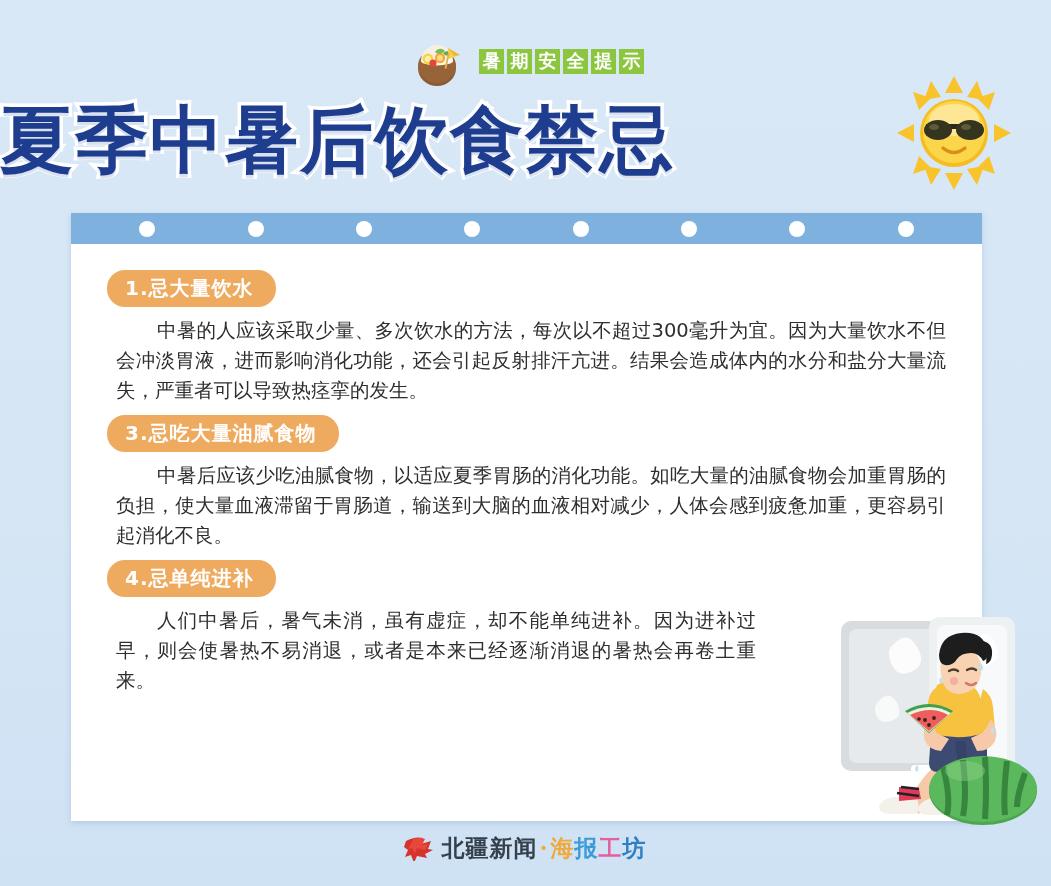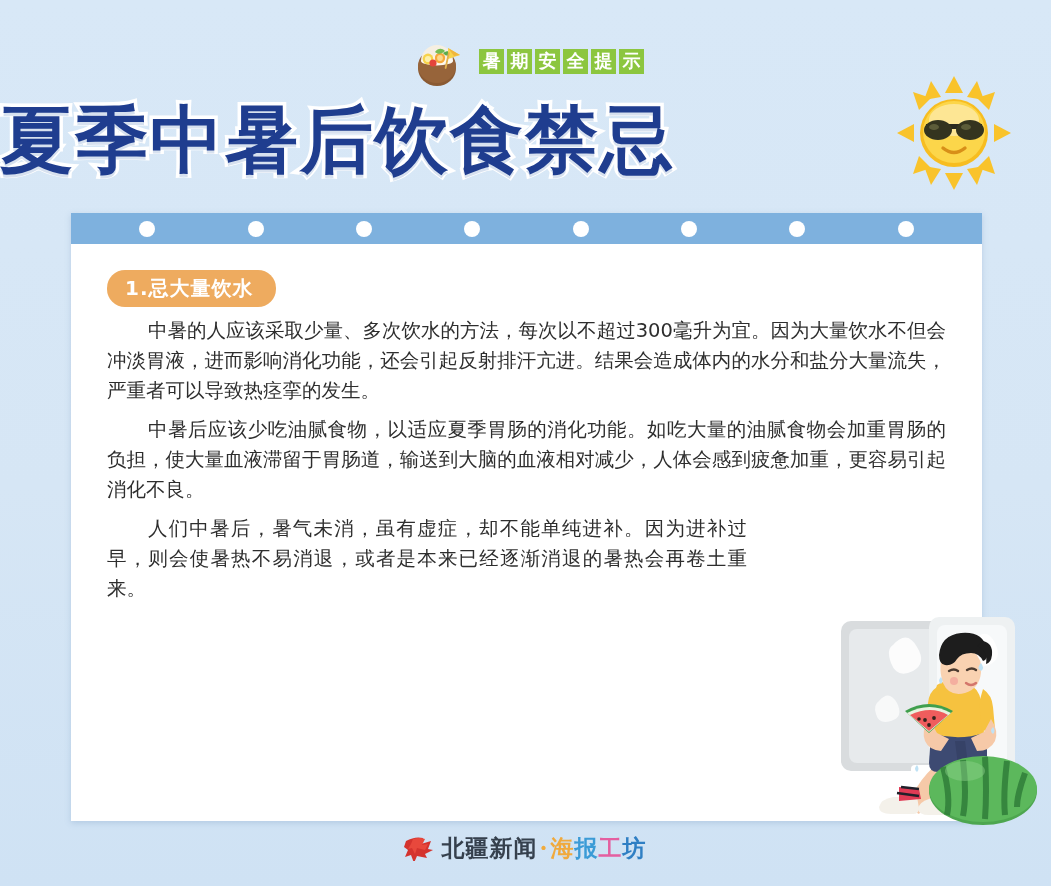--- a/index.html
+++ b/index.html
@@ -138,21 +138,21 @@
     color: #ffffff;
     font-weight: bold;
     font-size: 20px;
     line-height: 20px;
     padding: 8px 22px 9px 18px;
     border-radius: 18px;
     letter-spacing: 1px;
     font-family: "DejaVu Sans", "Liberation Sans", sans-serif;
   }
   .para {
-    margin: 9px 0 0 0;
+    margin: 9px 0 0 9px;
     font-size: 19.5px;
     line-height: 30px;
     color: #2e2e2e;
     text-indent: 2.1em;
     text-align: justify;
     font-family: "DejaVu Sans", "Liberation Sans", sans-serif;
   }
   .para.narrow { width: 640px; }
 
   
@@ -271,24 +271,26 @@
 
     <div class="card-body">
 
       <div class="section">
         <div class="pill">1.忌大量饮水</div>
         <p class="para">中暑的人应该采取少量、多次饮水的方法，每次以不超过300毫升为宜。因为大量饮水不但会冲淡胃液，进而影响消化功能，还会引起反射排汗亢进。结果会造成体内的水分和盐分大量流失，严重者可以导致热痉挛的发生。</p>
       </div>
 
 
       <div class="section">
+        <div class="pill">3.忌吃大量油腻食物</div>
         <p class="para">中暑后应该少吃油腻食物，以适应夏季胃肠的消化功能。如吃大量的油腻食物会加重胃肠的负担，使大量血液滞留于胃肠道，输送到大脑的血液相对减少，人体会感到疲惫加重，更容易引起消化不良。</p>
       </div>
 
       <div class="section">
+        <div class="pill">4.忌单纯进补</div>
         <p class="para narrow">人们中暑后，暑气未消，虽有虚症，却不能单纯进补。因为进补过早，则会使暑热不易消退，或者是本来已经逐渐消退的暑热会再卷土重来。</p>
       </div>
 
     </div>
 
     <div class="illus">
       <svg viewBox="0 0 215 210" width="215" height="210">
 
         <rect x="8" y="6" width="104" height="150" rx="10" fill="#d9dcde"></rect>
         <rect x="16" y="14" width="88" height="134" rx="8" fill="#e7eaec"></rect>

